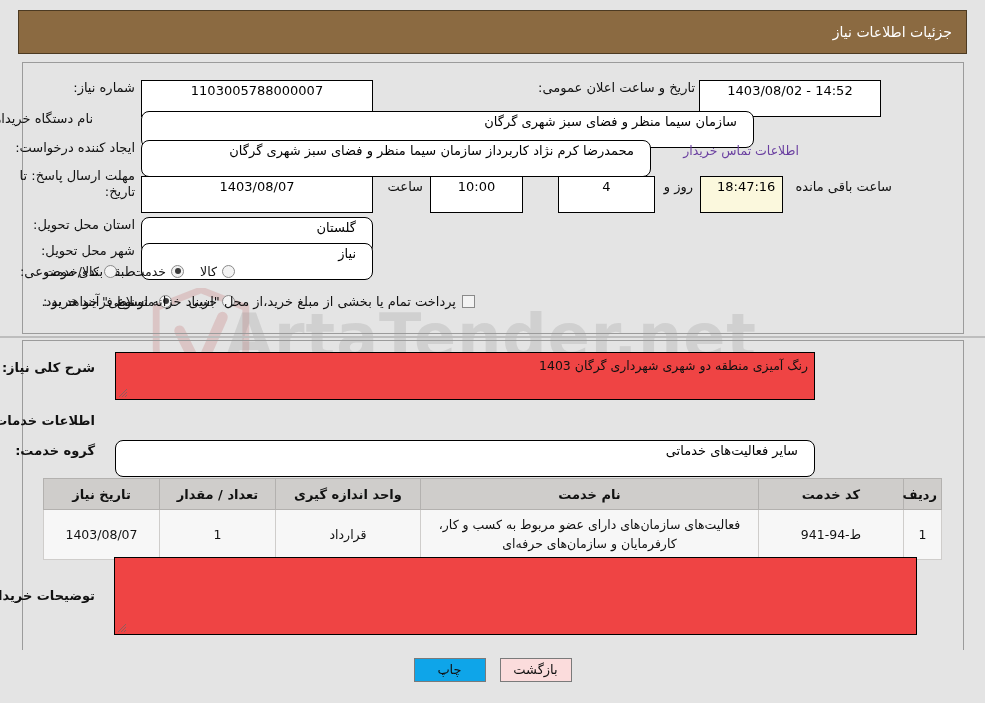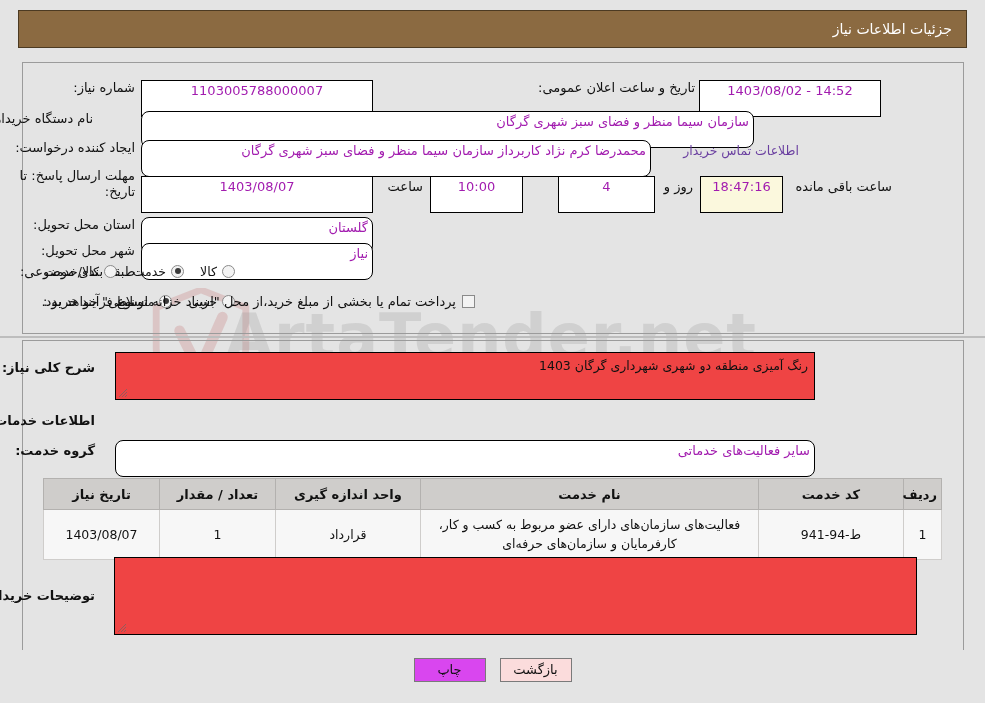--- a/index.html
+++ b/index.html
@@ -46,21 +46,21 @@
     height: 112px;
     color: rgba(196,120,120,0.28);
   }
 
   
   .header-bar {
     position: absolute;
     left: 18px;
     top: 10px;
     width: 949px;
-    height: 38px;
+    height: 44px;
     background: #8b6a41;
     border: 1px solid #4c3a22;
     box-sizing: border-box;
     display: flex;
     align-items: center;
     justify-content: flex-start;
     padding-right: 14px;
     z-index: 2;
   }
   .header-bar .title {
@@ -96,22 +96,22 @@
   .lbl-bold { font-weight: bold; }
 
   
   .box {
     box-sizing: border-box;
     border: 1px solid #000;
     background: #ffffff;
     height: 37px;
     line-height: 19px;
     font-size: 13px;
-    color: #a21caf;
-    padding: 0 4px;
+    color: #000000;
+    padding: 0 16px;
     font-family: "DejaVu Sans", "Liberation Sans", sans-serif;
     overflow: hidden;
     text-overflow: clip;
   }
   .box.center { text-align: center; }
   .box.right  { text-align: right; border-radius: 8px; }
   .box.ltrnum { direction: ltr; text-align: center; }
   .box.cream  { background: #fbf8dd; }
 
   .link {
@@ -234,21 +234,21 @@
     height: 24px;
     min-width: 72px;
     font-size: 13px;
     color: #111;
     font-family: "DejaVu Sans", "Liberation Sans", sans-serif;
     cursor: pointer;
     line-height: 22px;
     text-align: center;
     padding: 0 10px;
   }
-  .btn-print  { background: #d946ef; }
+  .btn-print  { background: #0ea5e9; }
   .btn-back   { background: #fbdcdc; }
 
   
   .divider {
     position: absolute;
     left: 0;
     top: 336px;
     width: 985px;
     height: 2px;
     background: #bdbdbd;

